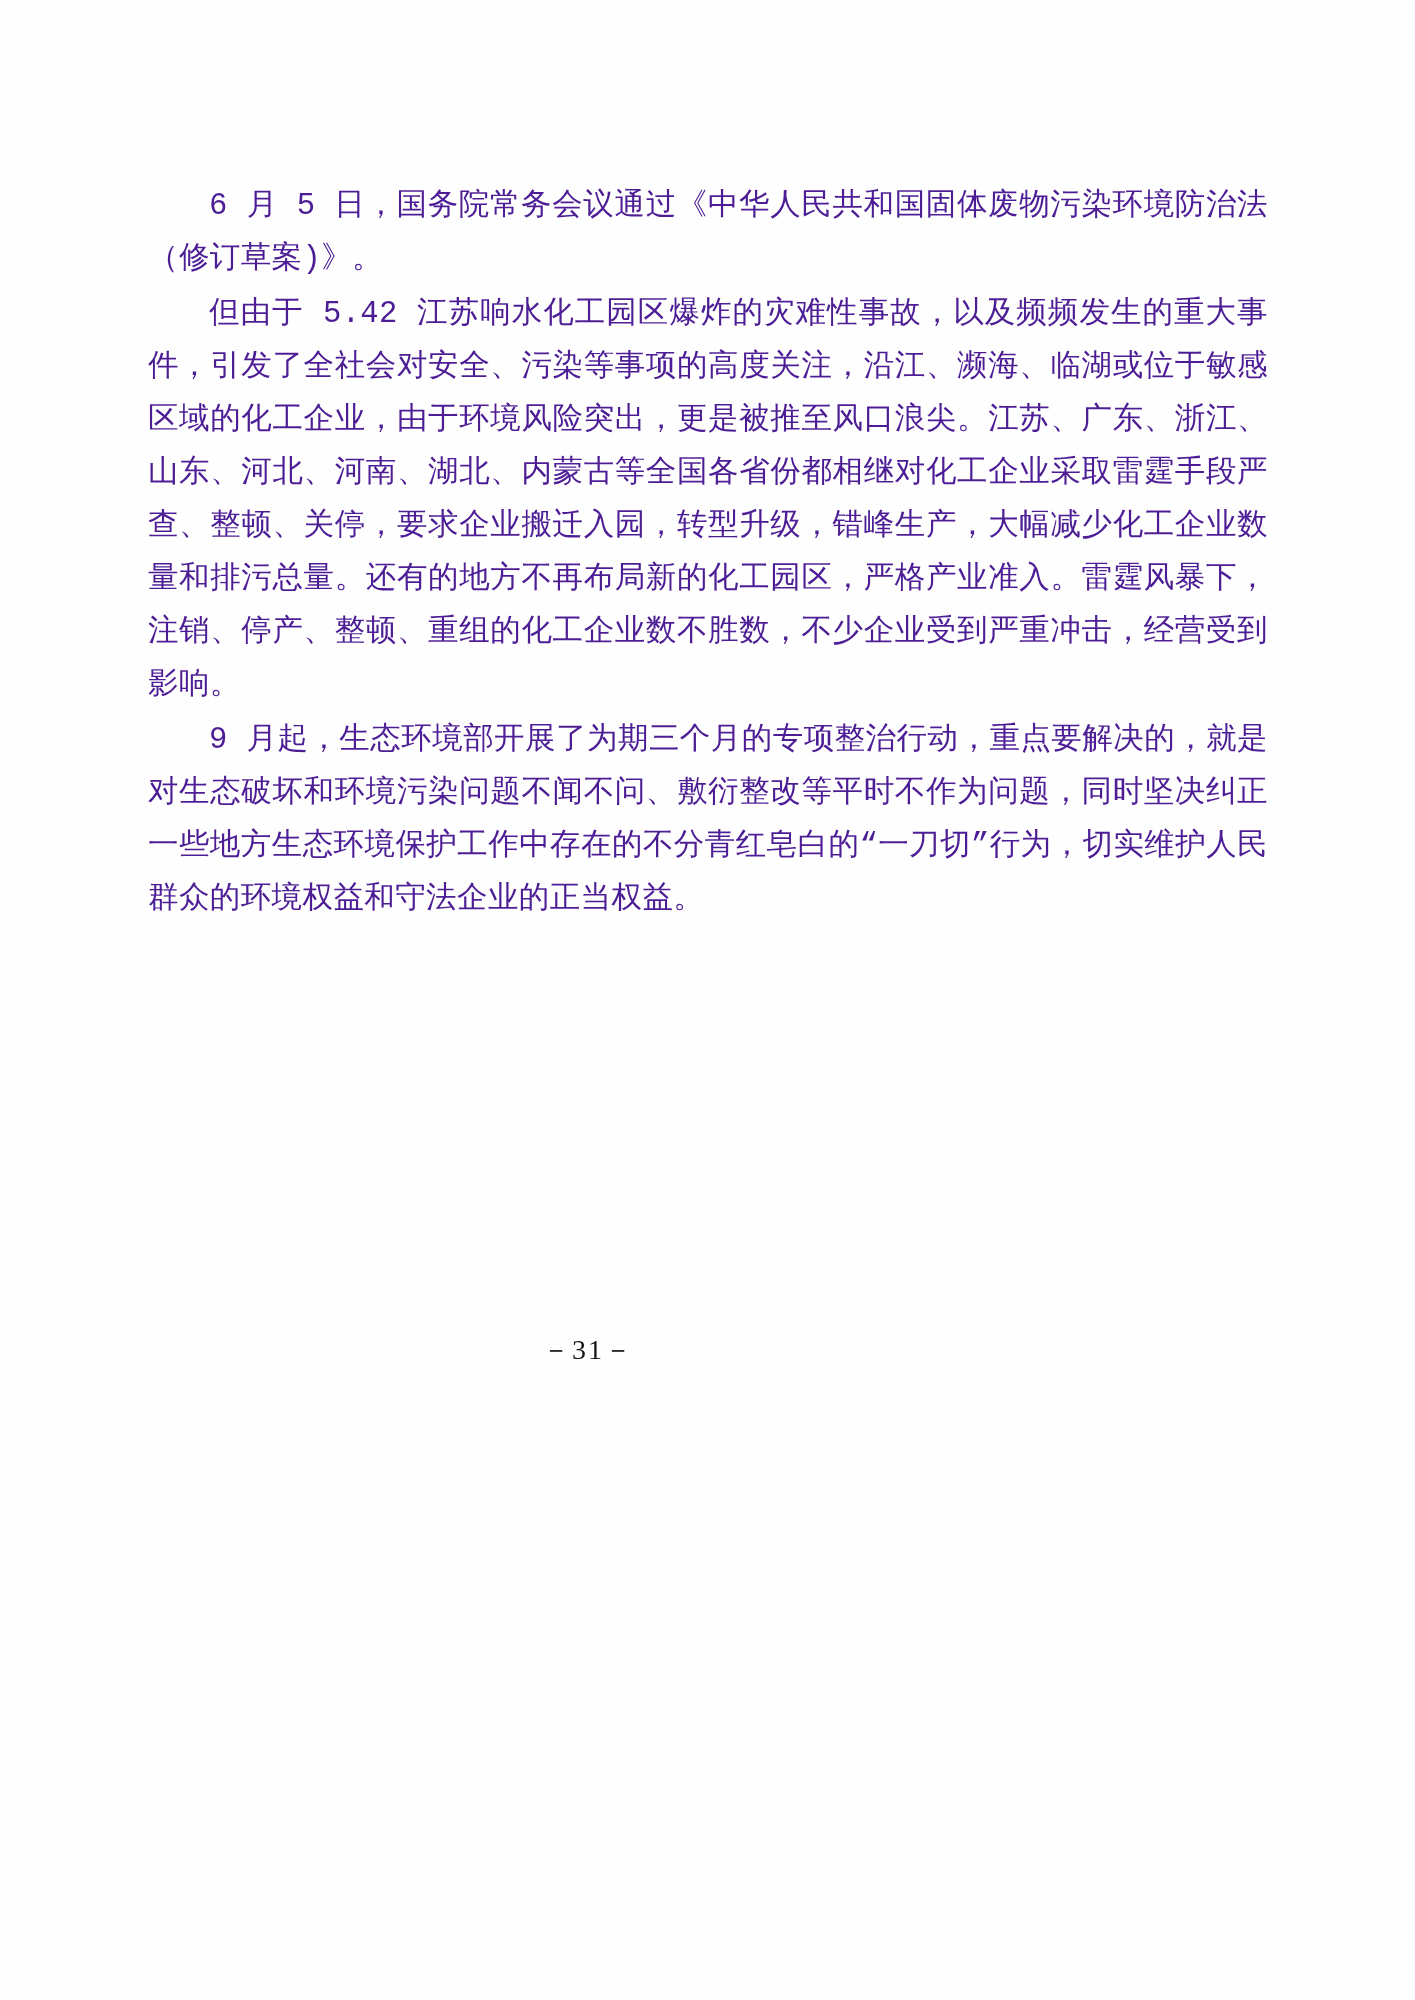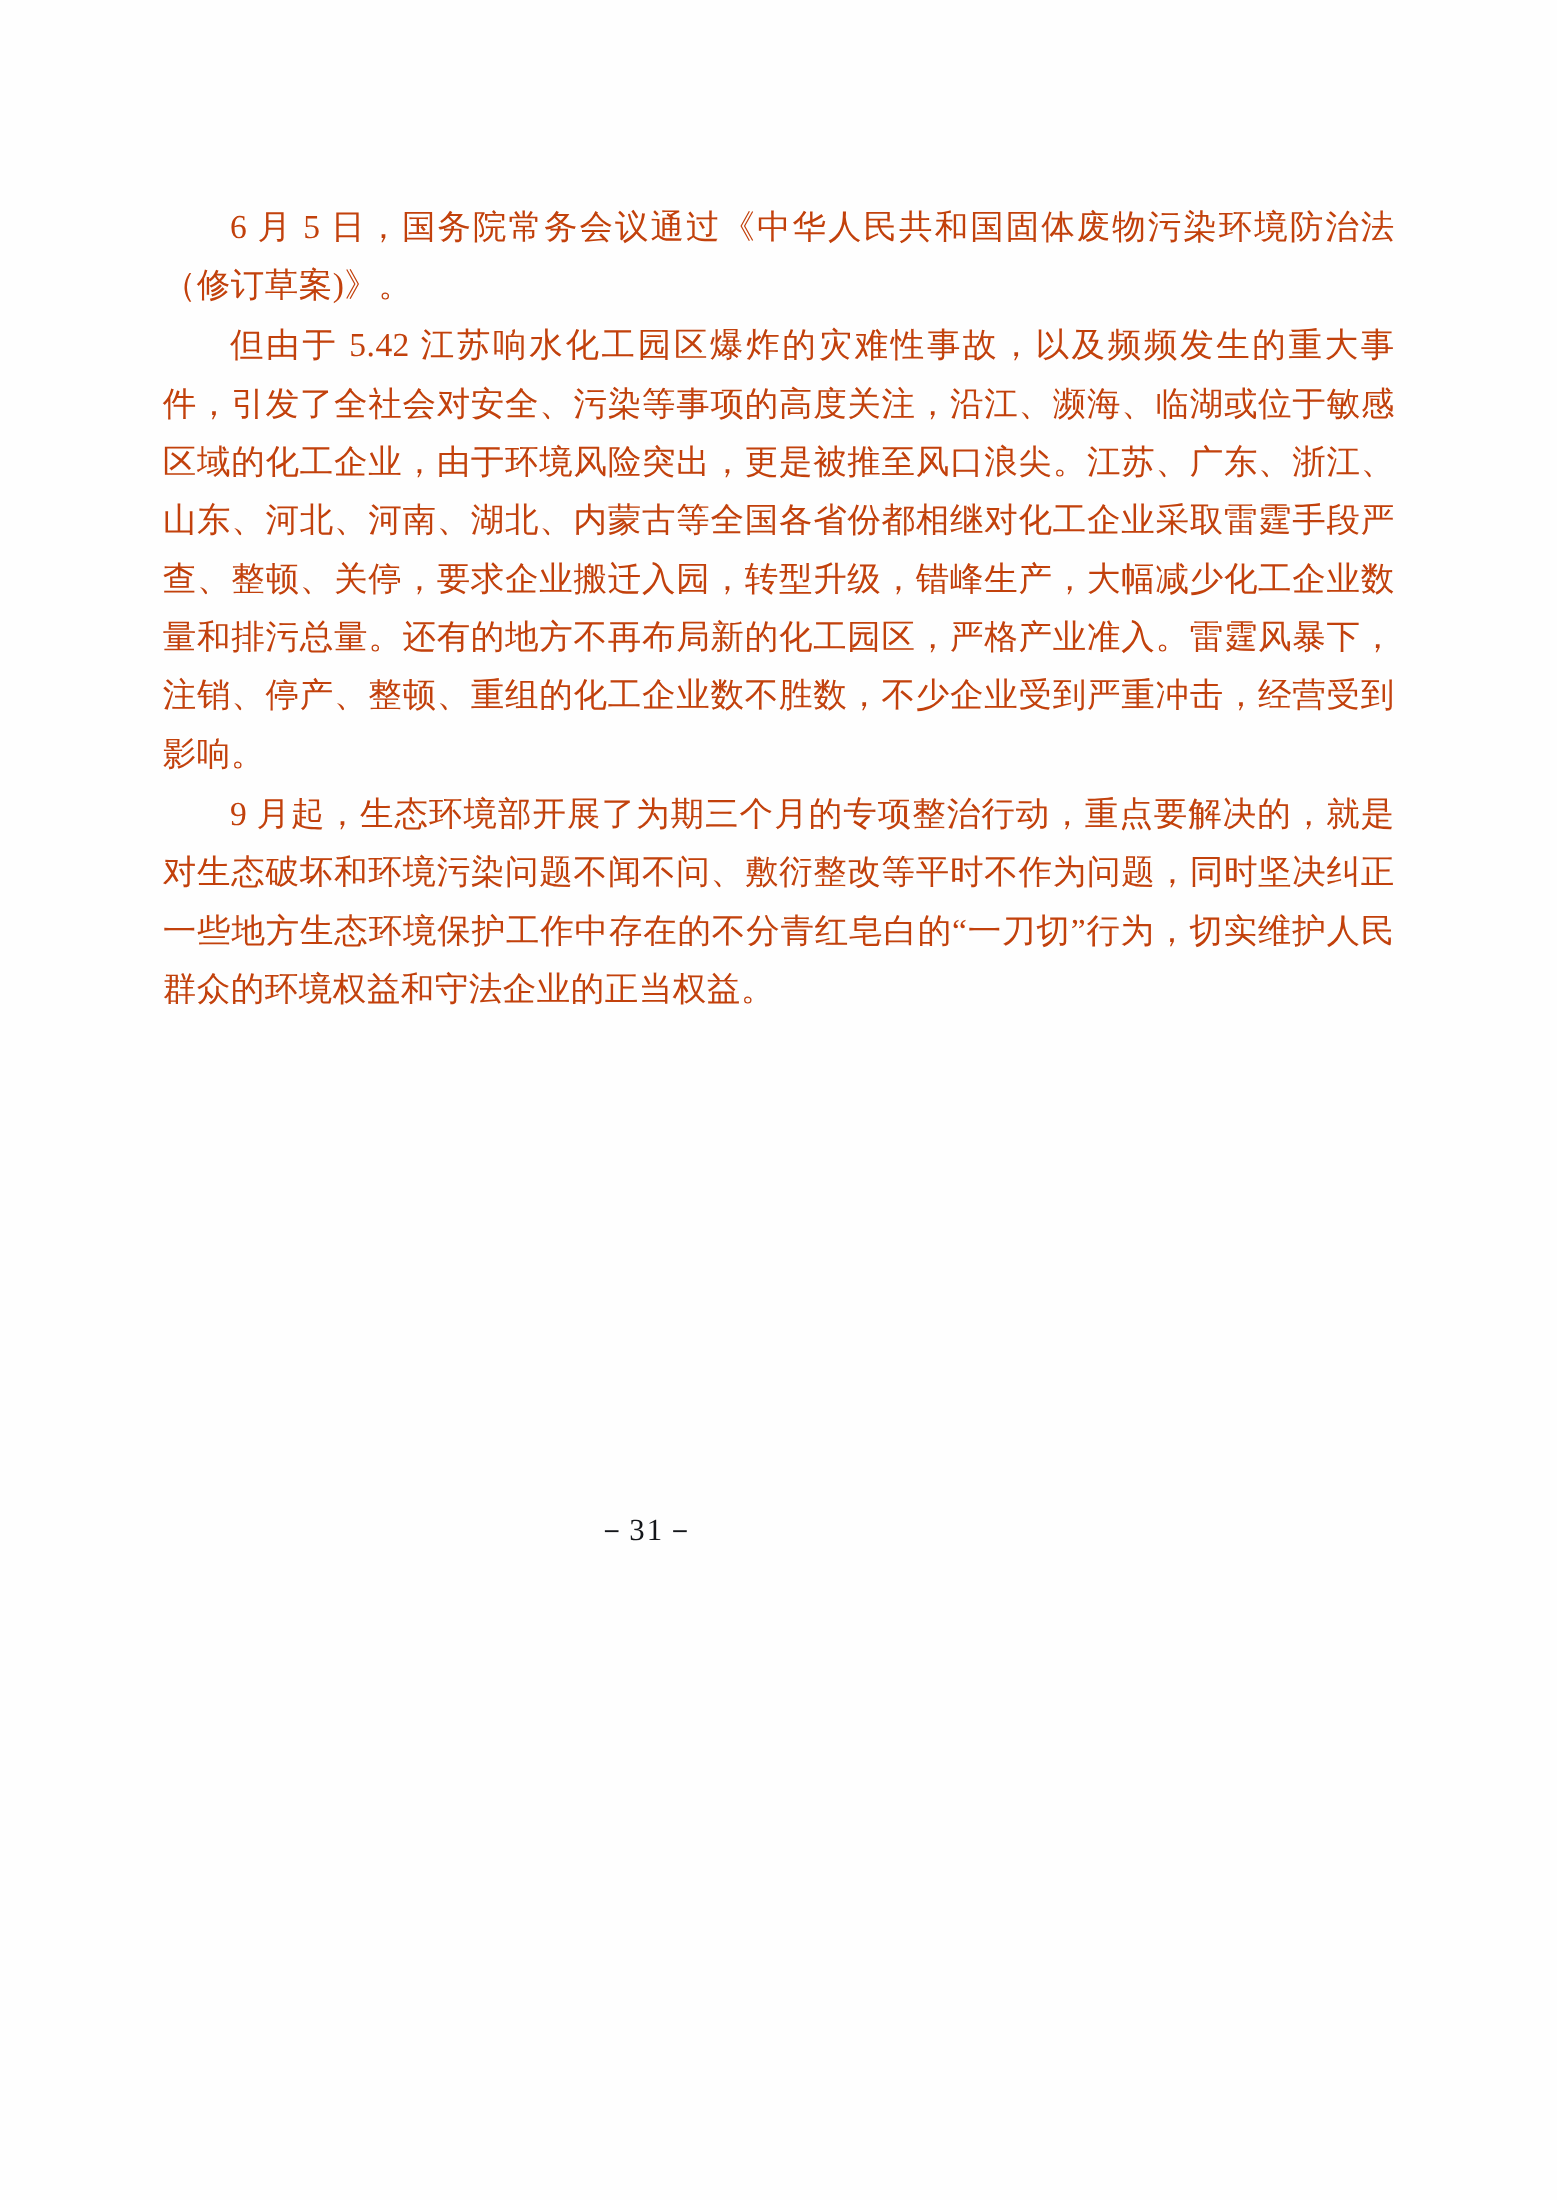--- a/index.html
+++ b/index.html
@@ -30,26 +30,27 @@
     width: 1120px;
   }
   .para {
     font-size: 30.5px;
     line-height: 53px;
     text-align: justify;
     text-justify: inter-ideograph;
     text-indent: 2em;
     margin: 0 0 2px 0;
     letter-spacing: 0.4px;
-    color: #c2410c;
+    color: #4c1d95;
+    font-family: Liberation Mono, monospace;
   }
   .page-number {
     position: absolute;
     left: 0;
-    top: 1372px;
+    top: 1331px;
     width: 1176px;
     text-align: center;
     font-size: 28px;
     color: #14161a;
     letter-spacing: 2px;
   }
 </style>
 </head>
 <body>
 

